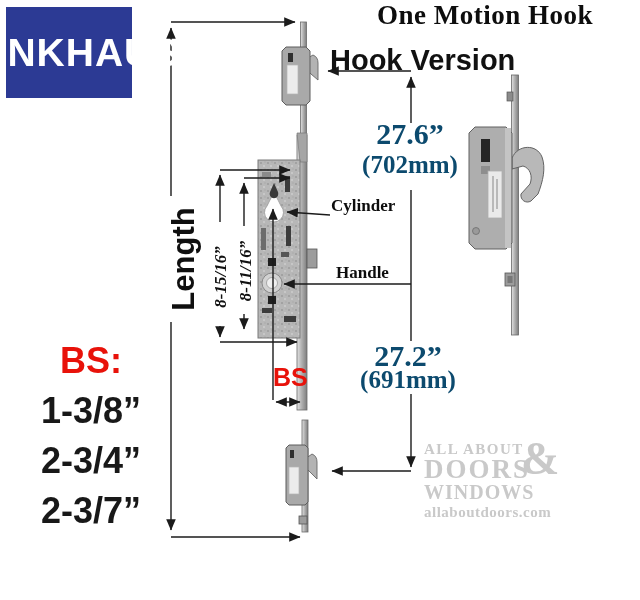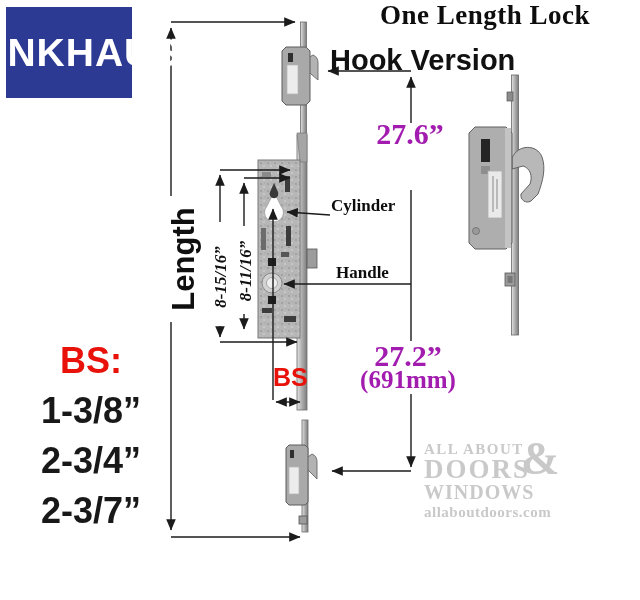--- a/index.html
+++ b/index.html
@@ -15,21 +15,21 @@
   .title-sub{left:330px;top:45px;width:255px;text-align:left;color:#111;
         font-weight:bold;font-size:29px;line-height:31px;}
   .rot{transform:translate(-50%,-50%) rotate(-90deg);white-space:nowrap;}
   .length-label{left:184px;top:259px;font-weight:bold;font-size:31px;color:#0f0f0f;}
   .dimrot{font-family:"Liberation Serif",serif;font-weight:bold;font-style:italic;font-size:17px;color:#111;}
   .dim-outer{left:221px;top:277px;}
   .dim-inner{left:246px;top:271px;}
   .seriflab{font-family:"Liberation Serif",serif;font-weight:bold;font-size:17px;color:#0d0d0d;white-space:nowrap;}
   .cylinder-label{left:331px;top:196px;}
   .handle-label{left:336px;top:263px;}
-  .meas{font-family:"Liberation Serif",serif;font-weight:bold;color:#a21caf;text-align:center;white-space:nowrap;}
+  .meas{font-family:"Liberation Serif",serif;font-weight:bold;color:#0c4a6e;text-align:center;white-space:nowrap;}
   .m-upper-in{left:360px;top:117px;width:100px;font-size:30px;}
   .m-upper-mm{left:352px;top:151px;width:116px;font-size:25px;}
   .m-lower-in{left:358px;top:339px;width:100px;font-size:30px;}
   .m-lower-mm{left:350px;top:366px;width:116px;font-size:25px;}
   .bs-red{left:273px;top:363px;font-weight:bold;font-size:25px;color:#e8120a;}
   .backset{left:5px;top:336px;width:172px;text-align:center;color:#181818;
            font-weight:bold;font-size:36px;line-height:50px;}
   .backset .red{color:#e8120a;}
   .watermark{left:424px;top:441px;width:150px;color:#c9c9c9;
              font-family:"Liberation Serif",serif;font-weight:bold;}
@@ -154,31 +154,32 @@
 
       <path d="M330,215 L287,212" marker-end="url(#arr)"></path>
     </g>
   </svg>
 
   <div class="abs logo">
     <div>WINK</div>
     <div>HAUS</div>
   </div>
 
-  <div class="abs title-main">One Length Lock</div>
+  <div class="abs title-main">One Motion Hook</div>
   <div class="abs title-sub">Hook Version</div>
 
   <div class="abs rot length-label">Length</div>
   <div class="abs rot dimrot dim-outer">8-15/16”</div>
   <div class="abs rot dimrot dim-inner">8-11/16”</div>
 
   <div class="abs seriflab cylinder-label">Cylinder</div>
   <div class="abs seriflab handle-label">Handle</div>
 
   <div class="abs meas m-upper-in">27.6”</div>
+  <div class="abs meas m-upper-mm">(702mm)</div>
   <div class="abs meas m-lower-in">27.2”</div>
   <div class="abs meas m-lower-mm">(691mm)</div>
 
   <div class="abs bs-red">BS</div>
 
   <div class="abs backset">
     <div class="red">BS:</div>
     <div>1-3/8”</div>
     <div>2-3/4”</div>
     <div>2-3/7”</div>

